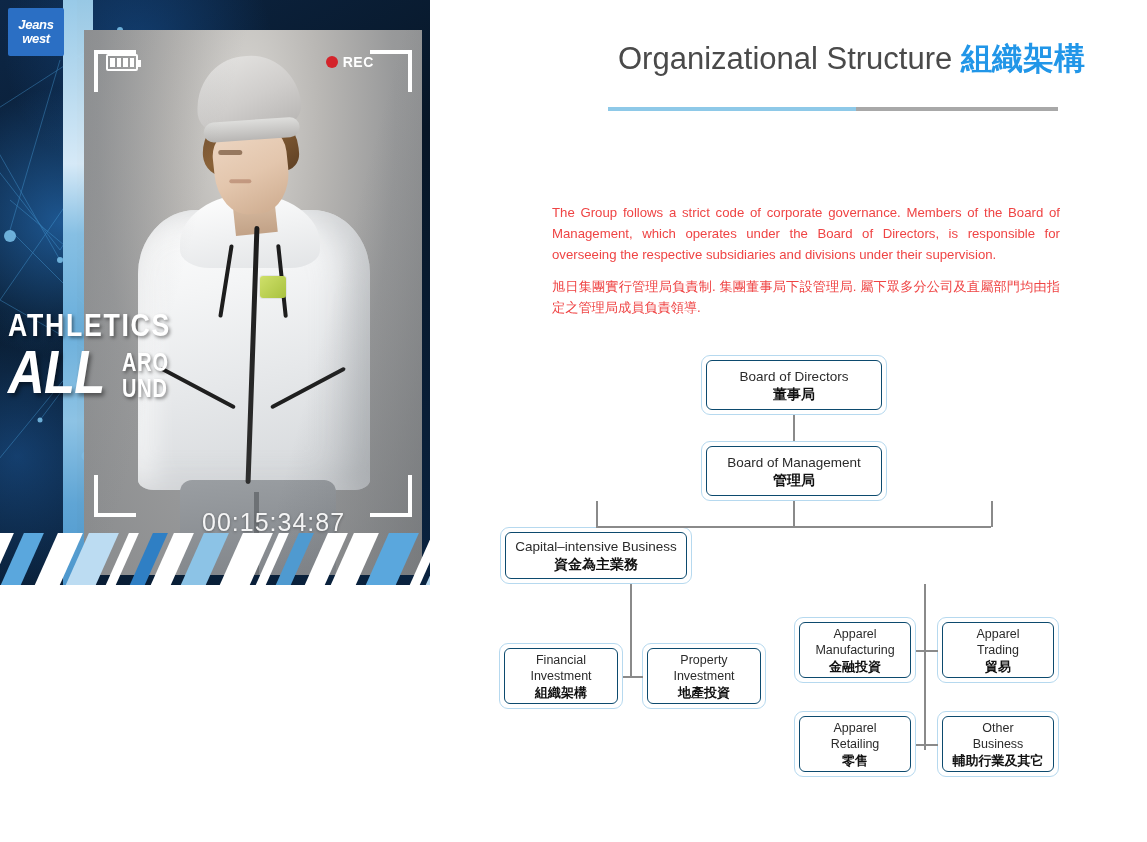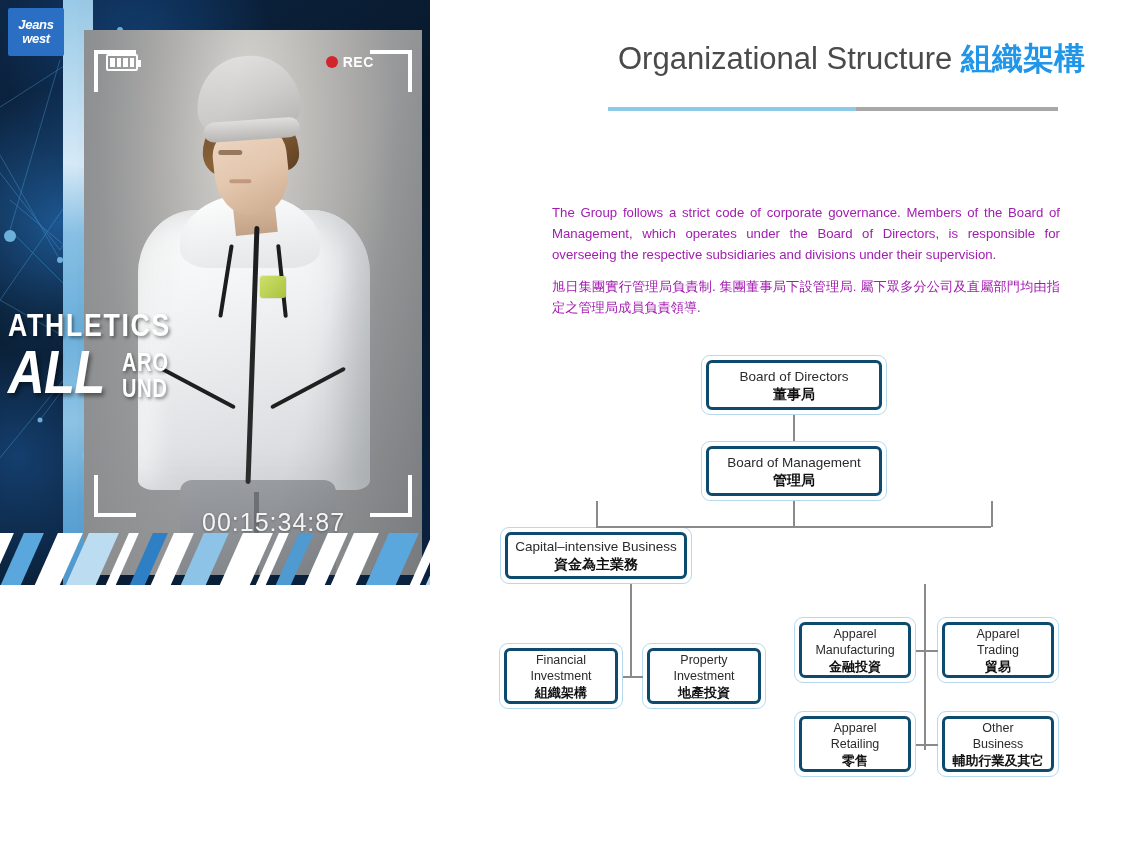--- a/index.html
+++ b/index.html
@@ -230,42 +230,42 @@
     font-family:"Liberation Sans", sans-serif; white-space:nowrap;
   }
   #title .cn { color:#2196e8; font-weight:700; }
 
   #rule { position:absolute; left:178px; top:107px; width:450px; height:4px; display:flex; }
   #rule .a { width:55%; background:#8ec9e8; }
   #rule .b { width:45%; background:#a8a8a8; }
 
   .para {
     position:absolute; left:122px; width:508px;
-    font-size:13.2px; line-height:21px; color:#a21caf;
+    font-size:13.2px; line-height:21px; color:#ef4444;
     font-family:"Liberation Sans", sans-serif;
   }
   #para-en { top:202px; text-align:justify; }
   #para-zh { top:276px; text-align:justify; }
 
   
   #chart { position:absolute; left:0; top:340px; width:717px; height:470px; }
   .line { position:absolute; background:#8a8a8a; }
   .vline { width:1.5px; }
   .hline { height:1.5px; }
 
   .node {
     position:absolute;
     border:1px solid #b6d9ef;
     border-radius:9px;
     background:#ffffff;
     padding:4px;
   }
   .node-in {
     width:100%; height:100%;
-    border:3px solid #0c4a6e;
+    border:1px solid #0c4a6e;
     border-radius:6px;
     background:#ffffff;
     display:flex; flex-direction:column;
     align-items:center; justify-content:center;
     text-align:center;
   }
   .node .en {
     font-size:13.5px; color:#2b2b2b; line-height:17px;
     font-family:"Liberation Sans", sans-serif; white-space:pre-line;
   }

